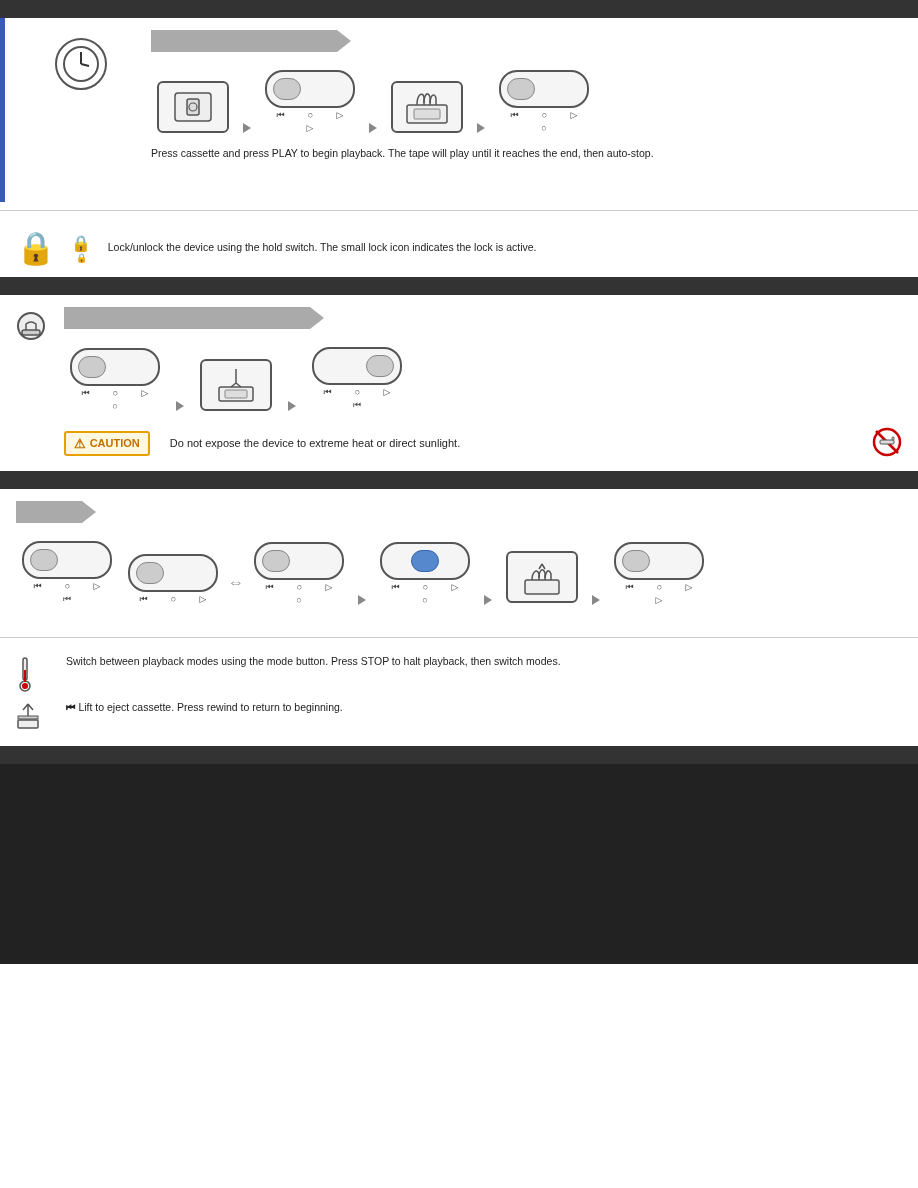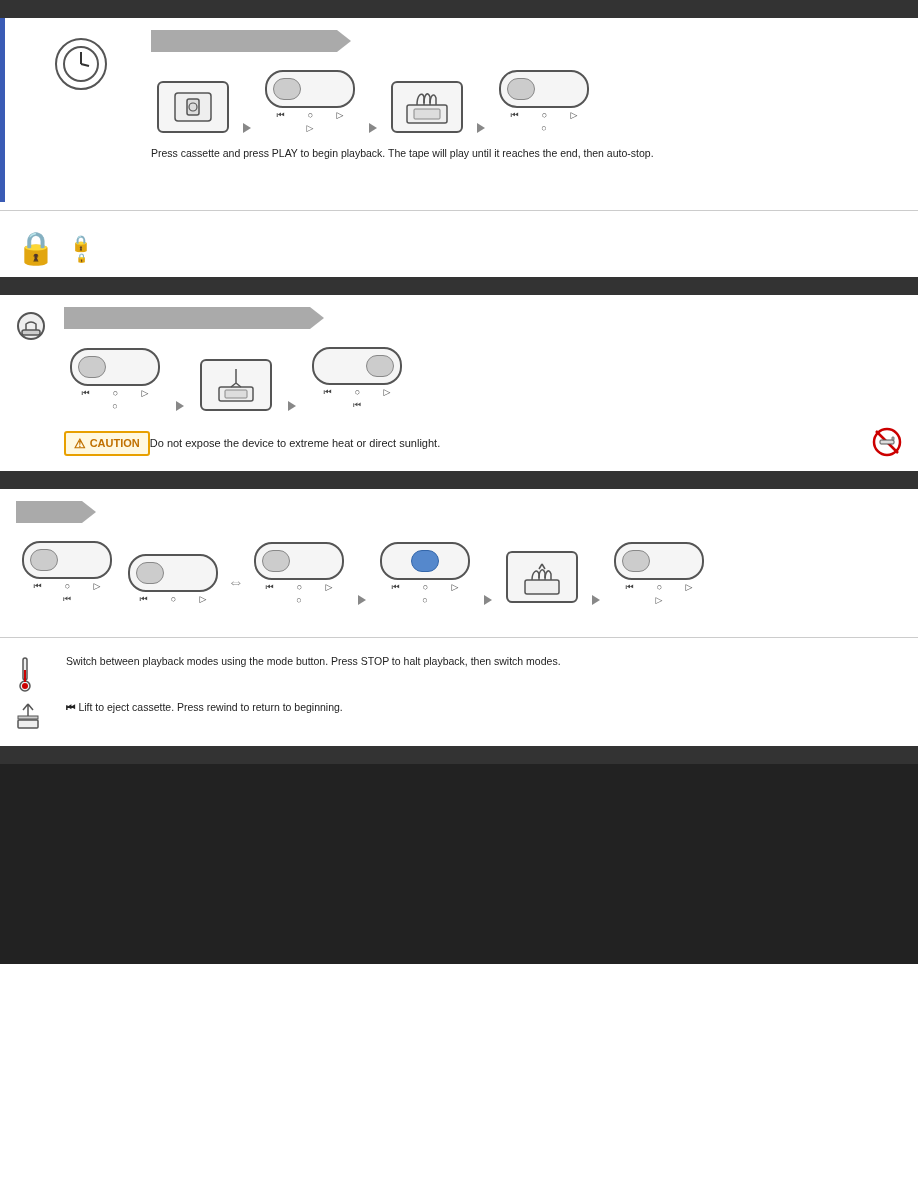--- a/index.html
+++ b/index.html
@@ -307,20 +307,23 @@
   <div class="flex-row" style="align-items: center; gap: 16px;">
 
     <div style="font-size:32px; color:#333;">
       🔒
     </div>
 
     <div style="display:flex; flex-direction:column; align-items:center;">
       <span style="font-size:16px;">🔒</span>
       <span style="font-size:9px; color:#555;">🔒</span>
     </div>
+    <div style="font-size:10.5px; line-height:1.5; max-width:580px; color:#222;">
+      <span>Lock/unlock the device using the hold switch. The small lock icon indicates the lock is active.</span>
+    </div>
   </div>
 </div>
 
 <div class="section-header" style="background:#333; height:18px;"></div>
 
 <div class="section-content" style="min-height:170px;">
   <div class="flex-row" style="align-items: flex-start; gap: 8px;">
 
     <div style="margin-right: 10px; margin-top: 4px;">
       <svg width="30" height="30" viewBox="0 0 30 30">
@@ -373,21 +376,21 @@
           </div>
           <div class="switch-labels">
             <span>⏮</span>
             <span>○</span>
             <span>▷</span>
           </div>
           <div class="label-text">⏮</div>
         </div>
       </div>
 
-      <div class="flex-row" style="margin-top: 16px; align-items: center;">
+      <div class="flex-row" style="margin-top: 16px; gap: 20px; align-items: center;">
         <div class="caution-badge">
           <span>CAUTION</span>
         </div>
         <div style="font-size:11px; color:#222; max-width: 450px;">
           <span>Do not expose the device to extreme heat or direct sunlight.</span>
         </div>
 
         <div style="margin-left:auto;">
           <svg width="30" height="30" viewBox="0 0 30 30">
             <circle cx="15" cy="15" r="13" stroke="#c00" stroke-width="2.5" fill="none"></circle>

